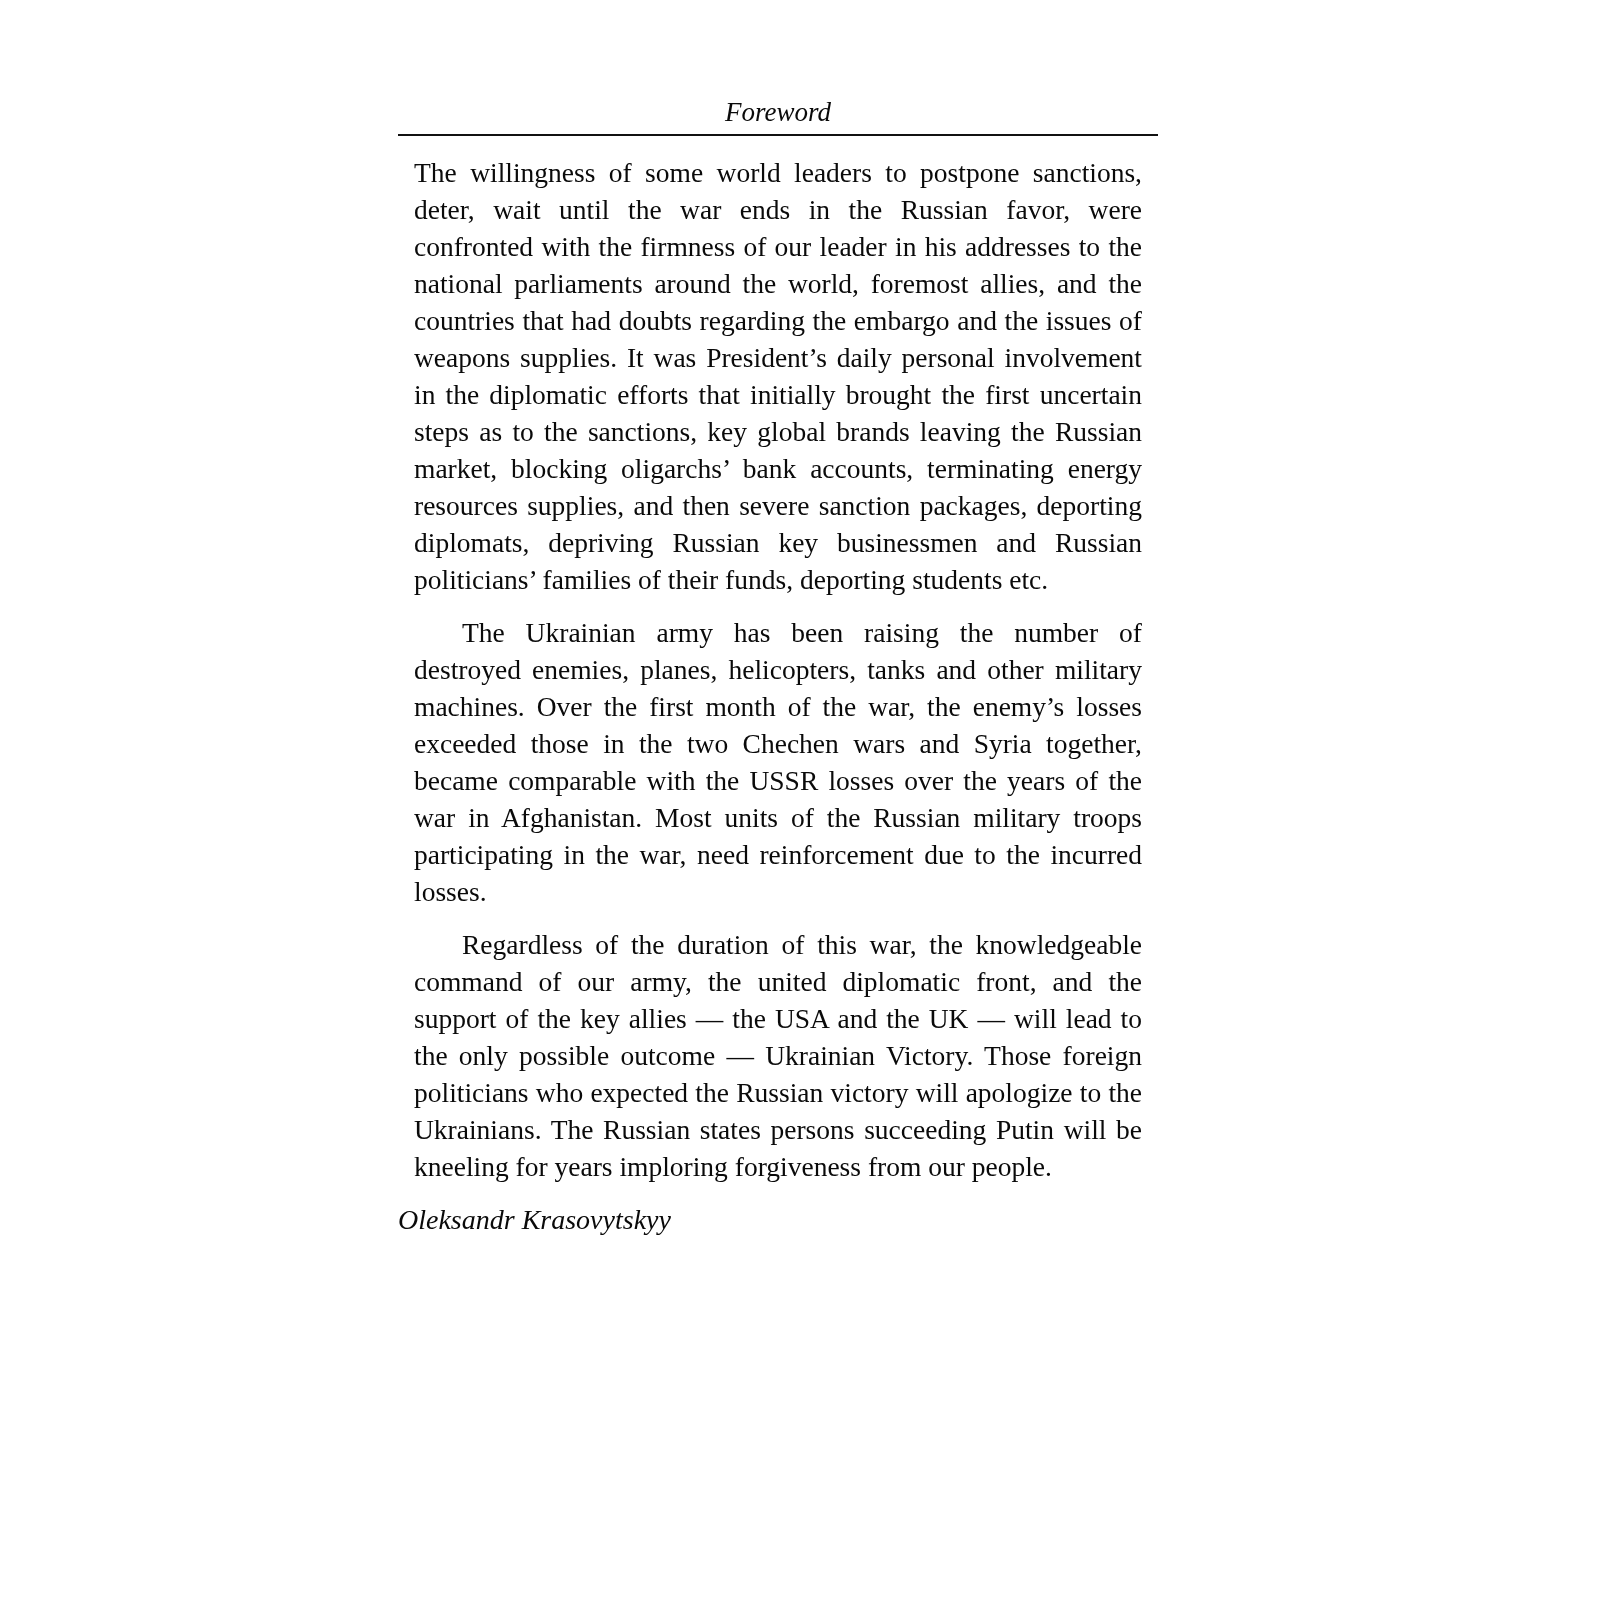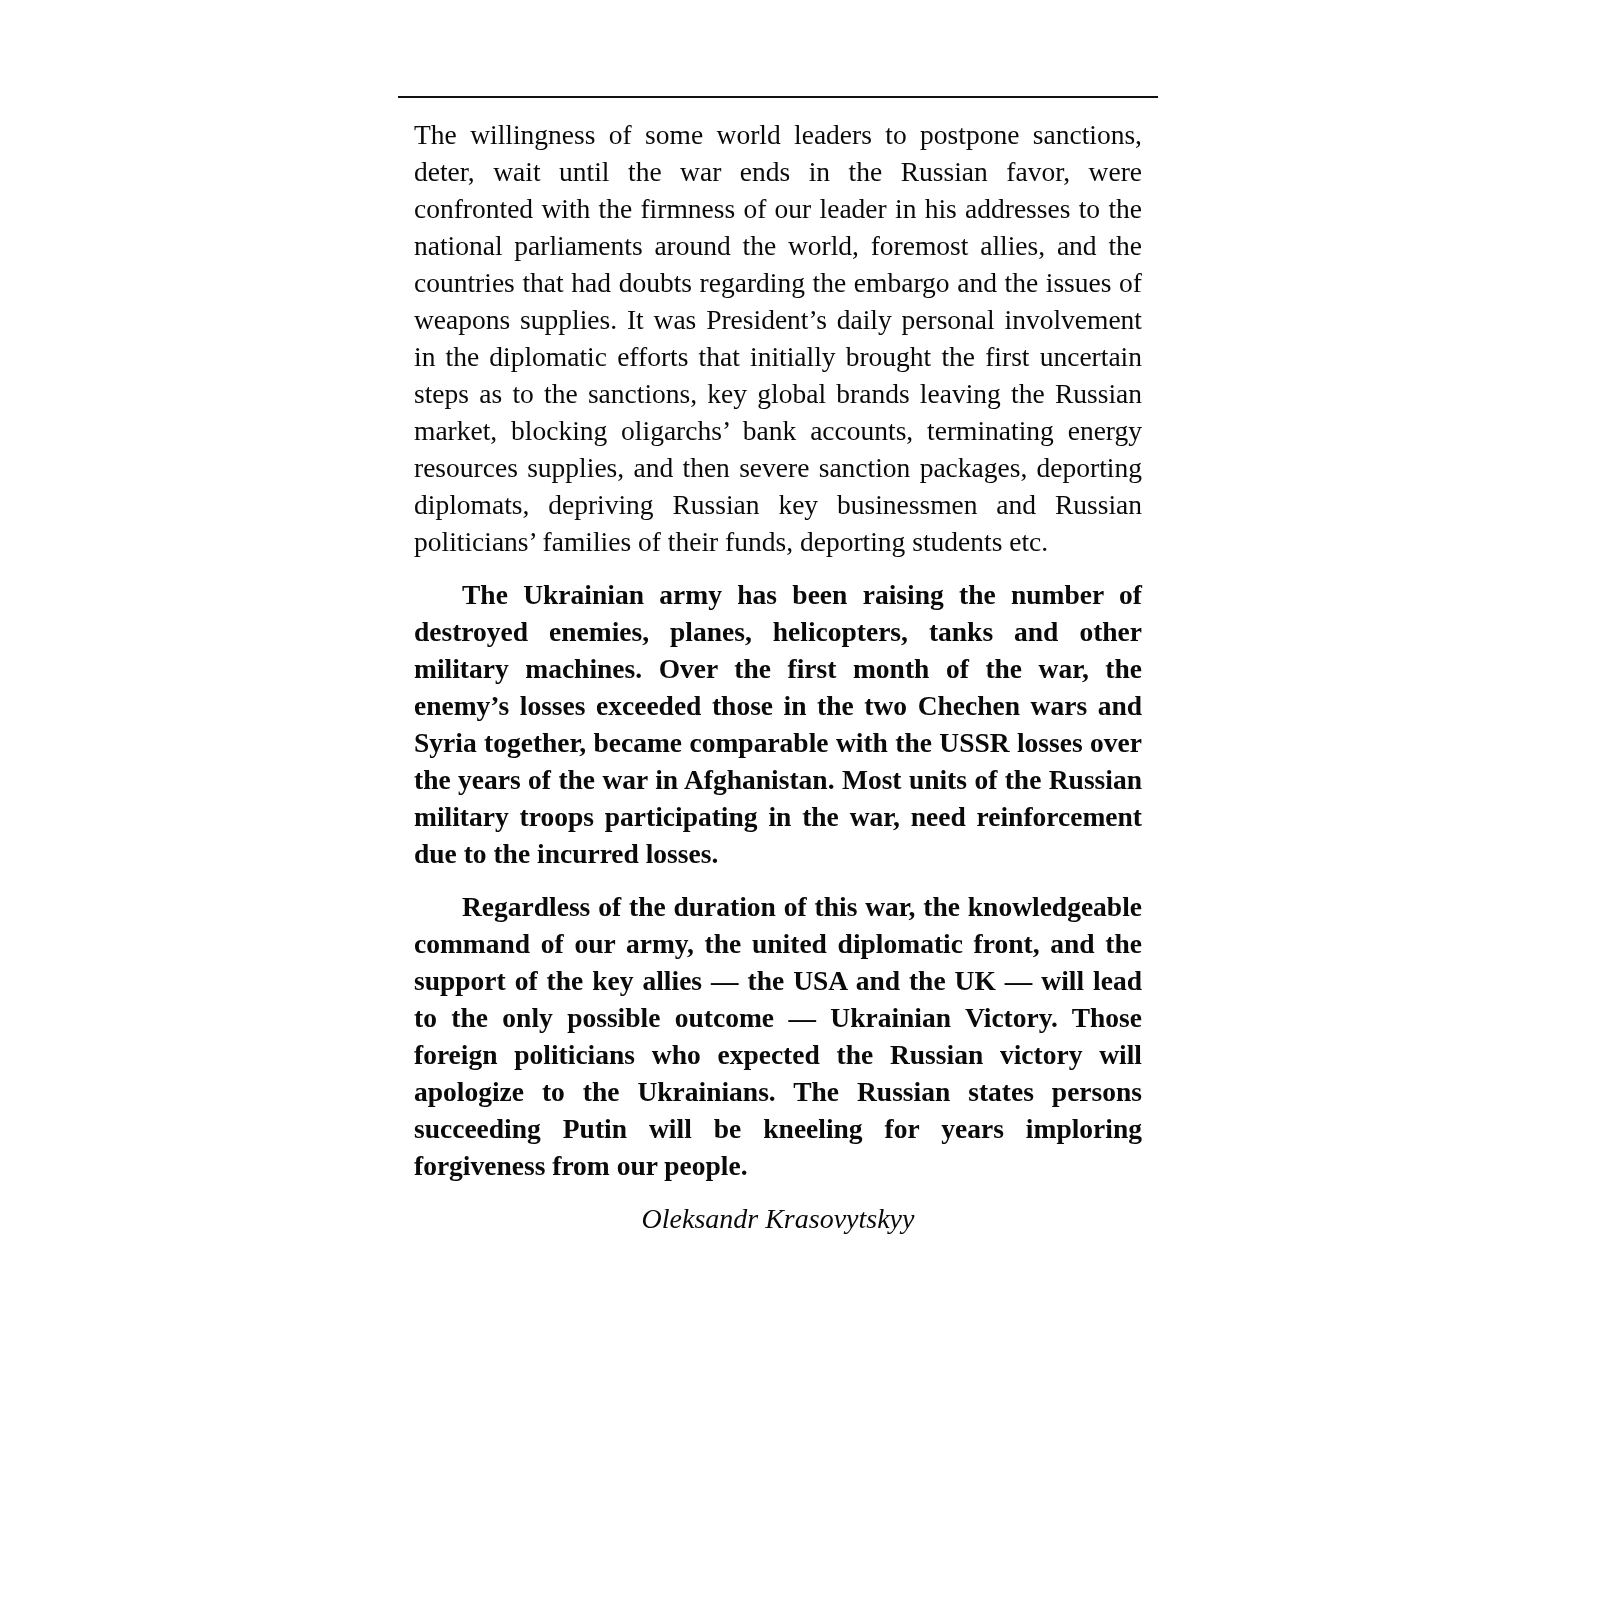--- a/index.html
+++ b/index.html
@@ -37,34 +37,34 @@
   }
   .body-par {
     margin: 16px;
     font-size: 27.5px;
     line-height: 37px;
     text-align: justify;
     text-justify: inter-word;
   }
   .body-par.indented {
     text-indent: 48px;
-    font-weight: bold;
   }
   .signature {
     margin: 0;
     font-size: 28px;
     line-height: 37px;
     font-style: italic;
-    text-align: center;
+    text-align: left;
   }
 </style>
 </head>
 <body>
 
 <div class="page">
   <div class="content-column">
+    <div class="running-head">Foreword</div>
     <hr class="head-rule">
     <p class="body-par">The willingness of some world leaders to postpone sanctions, deter, wait until the war ends in the Russian favor, were confronted with the firmness of our leader in his addresses to the national parliaments around the world, foremost allies, and the countries that had doubts regarding the embargo and the issues of weapons supplies. It was President’s daily personal involvement in the diplomatic efforts that initially brought the first uncertain steps as to the sanctions, key global brands leaving the Russian market, blocking oligarchs’ bank accounts, terminating energy resources supplies, and then severe sanction packages, deporting diplomats, depriving Russian key businessmen and Russian politicians’ families of their funds, deporting students etc.</p>
     <p class="body-par indented">The Ukrainian army has been raising the number of destroyed enemies, planes, helicopters, tanks and other military machines. Over the first month of the war, the enemy’s losses exceeded those in the two Chechen wars and Syria together, became comparable with the USSR losses over the years of the war in Afghanistan. Most units of the Russian military troops participating in the war, need reinforcement due to the incurred losses.</p>
     <p class="body-par indented">Regardless of the duration of this war, the knowledgeable command of our army, the united diplomatic front, and the support of the key allies — the USA and the UK — will lead to the only possible outcome — Ukrainian Victory. Those foreign politicians who expected the Russian victory will apologize to the Ukrainians. The Russian states persons succeeding Putin will be kneeling for years imploring forgiveness from our people.</p>
     <p class="signature">Oleksandr Krasovytskyy</p>
   </div>
 </div>
 
 </body></html>

